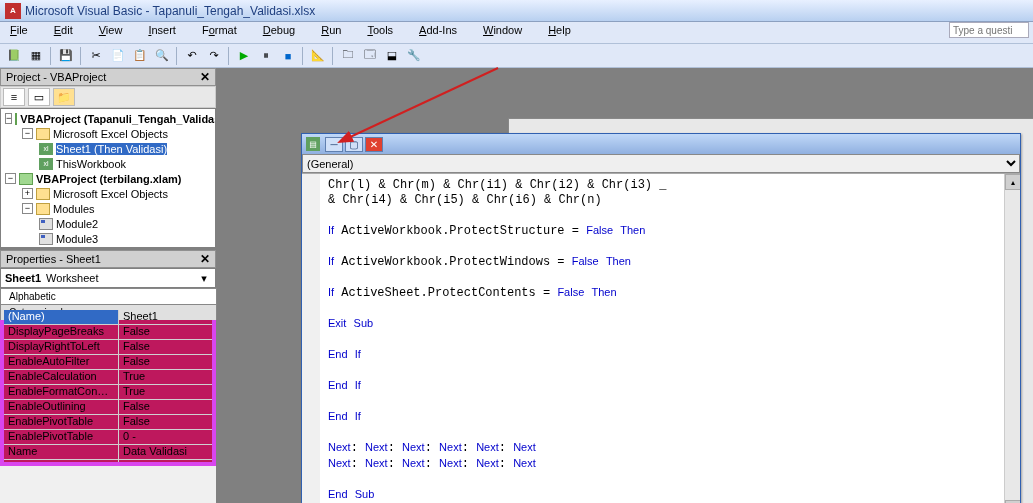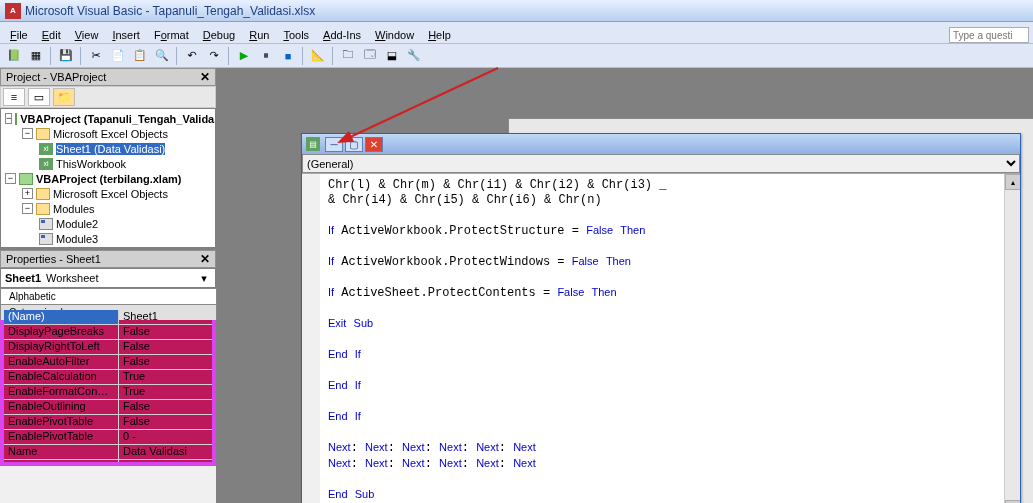--- a/index.html
+++ b/index.html
@@ -4,21 +4,21 @@
 <style>
 * { box-sizing: border-box; margin: 0; padding: 0; font-family: Tahoma, Verdana, sans-serif; font-size: 11px; }
 body { background: #808080; width: 1033px; height: 503px; overflow: hidden; position: relative; }
 
 .app-window { position: absolute; inset: 0; background: #a8b8d8; display: flex; flex-direction: column; }
 
 .titlebar { height: 22px; background: linear-gradient(#e8f0ff,#b8d0f0); display: flex; align-items: center; padding: 0 5px; border-bottom: 1px solid #8ca0c0; }
 .titlebar .icon { width: 16px; height: 16px; background: #c03030; margin-right: 4px; display:flex;align-items:center;justify-content:center;color:#fff;font-weight:bold;font-size:8px;}
 .titlebar .title { color: #204080; font-size: 12px; }
 
-.menubar { height: 22px; background: #e0e8f8; display: flex; align-items: flex-end; padding: 0 4px; gap: 2px; border-bottom: 1px solid #b0c0d8; }
+.menubar { height: 22px; background: #e0e8f8; display: flex; align-items: flex-start; padding: 0 4px; gap: 14px; border-bottom: 1px solid #b0c0d8; }
 .menubar .item { padding: 2px 6px; cursor: default; }
 .menubar .item u { text-decoration: underline; }
 .menubar .spacer { flex: 1; }
 .menubar input.qbox { width: 80px; height: 16px; font-size: 10px; color: #888; border: 1px solid #aab; padding: 0 3px; }
 
 .toolbar { height: 24px; background: #e0e8f8; display: flex; align-items: center; padding: 0 4px; gap: 2px; border-bottom: 1px solid #b0c0d8; }
 .tbtn { width: 20px; height: 20px; border: 1px solid transparent; display: flex; align-items: center; justify-content: center; font-size: 11px; cursor: default; }
 .sep { width: 2px; height: 18px; border-left: 1px solid #a0b0c8; margin: 0 2px; }
 
 .main { flex: 1; display: flex; position: relative; }
@@ -156,21 +156,21 @@
         <div class="tree-item">
             <span class="ind"></span>
             <span class="exp">−</span>
             <span class="ticon folder-yellow"></span>
             <span>Microsoft Excel Objects</span>
           </div>
         <div class="tree-item">
             <span class="ind"></span>
             <span class="ind"></span>
             <span class="ticon xls">xl</span>
-            <span class="sel">Sheet1 (Data Validasi)</span>
+            <span class="sel">Sheet1 (Then Validasi)</span>
           </div>
         <div class="tree-item">
             <span class="ind"></span>
             <span class="ind"></span>
             <span class="ticon xls">xl</span>
             <span>ThisWorkbook</span>
           </div>
         <div class="tree-item">
             <span class="exp">−</span>
             <span class="ticon folder-green"></span>

